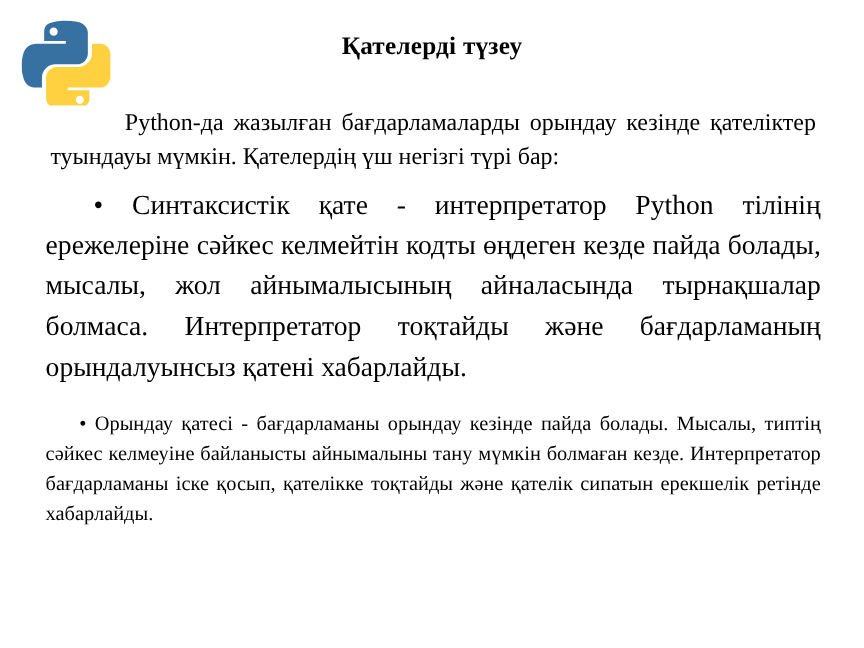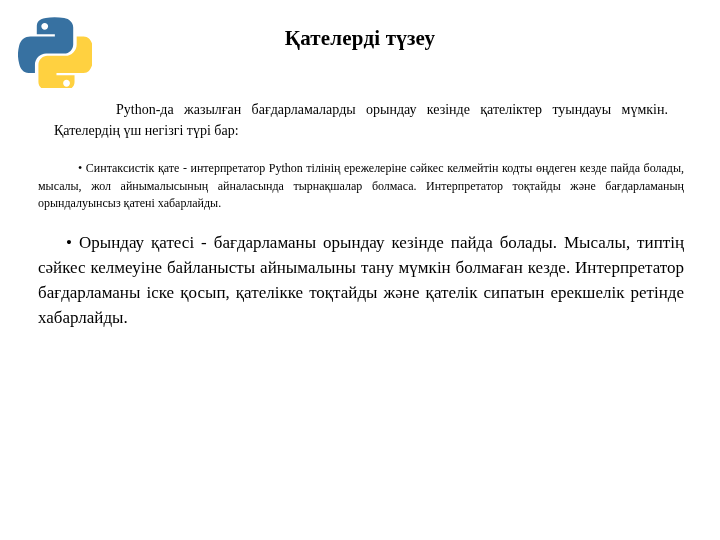--- a/index.html
+++ b/index.html
@@ -46,33 +46,33 @@
     letter-spacing: 0.2px;
   }
   
   .body-area {
     position: absolute;
     left: 38px;
     top: 84px;
     width: 646px;
   }
   p.para {
-    margin: 16px;
-    font-size: 14px;
+    margin: 4px;
+    font-size: 20px;
     line-height: 1.47;
     text-align: justify;
     text-justify: inter-word;
     text-indent: 0;
   }
   p.para.indent {
     text-indent: 62px;
   }
   p.bullet {
     margin: 0;
-    font-size: 12px;
+    font-size: 23px;
     line-height: 1.47;
     text-align: justify;
     text-indent: 40px;
   }
   p.bullet-2 {
     margin: 0;
     font-size: 17px;
     line-height: 1.47;
     text-align: justify;
     text-indent: 28px;

